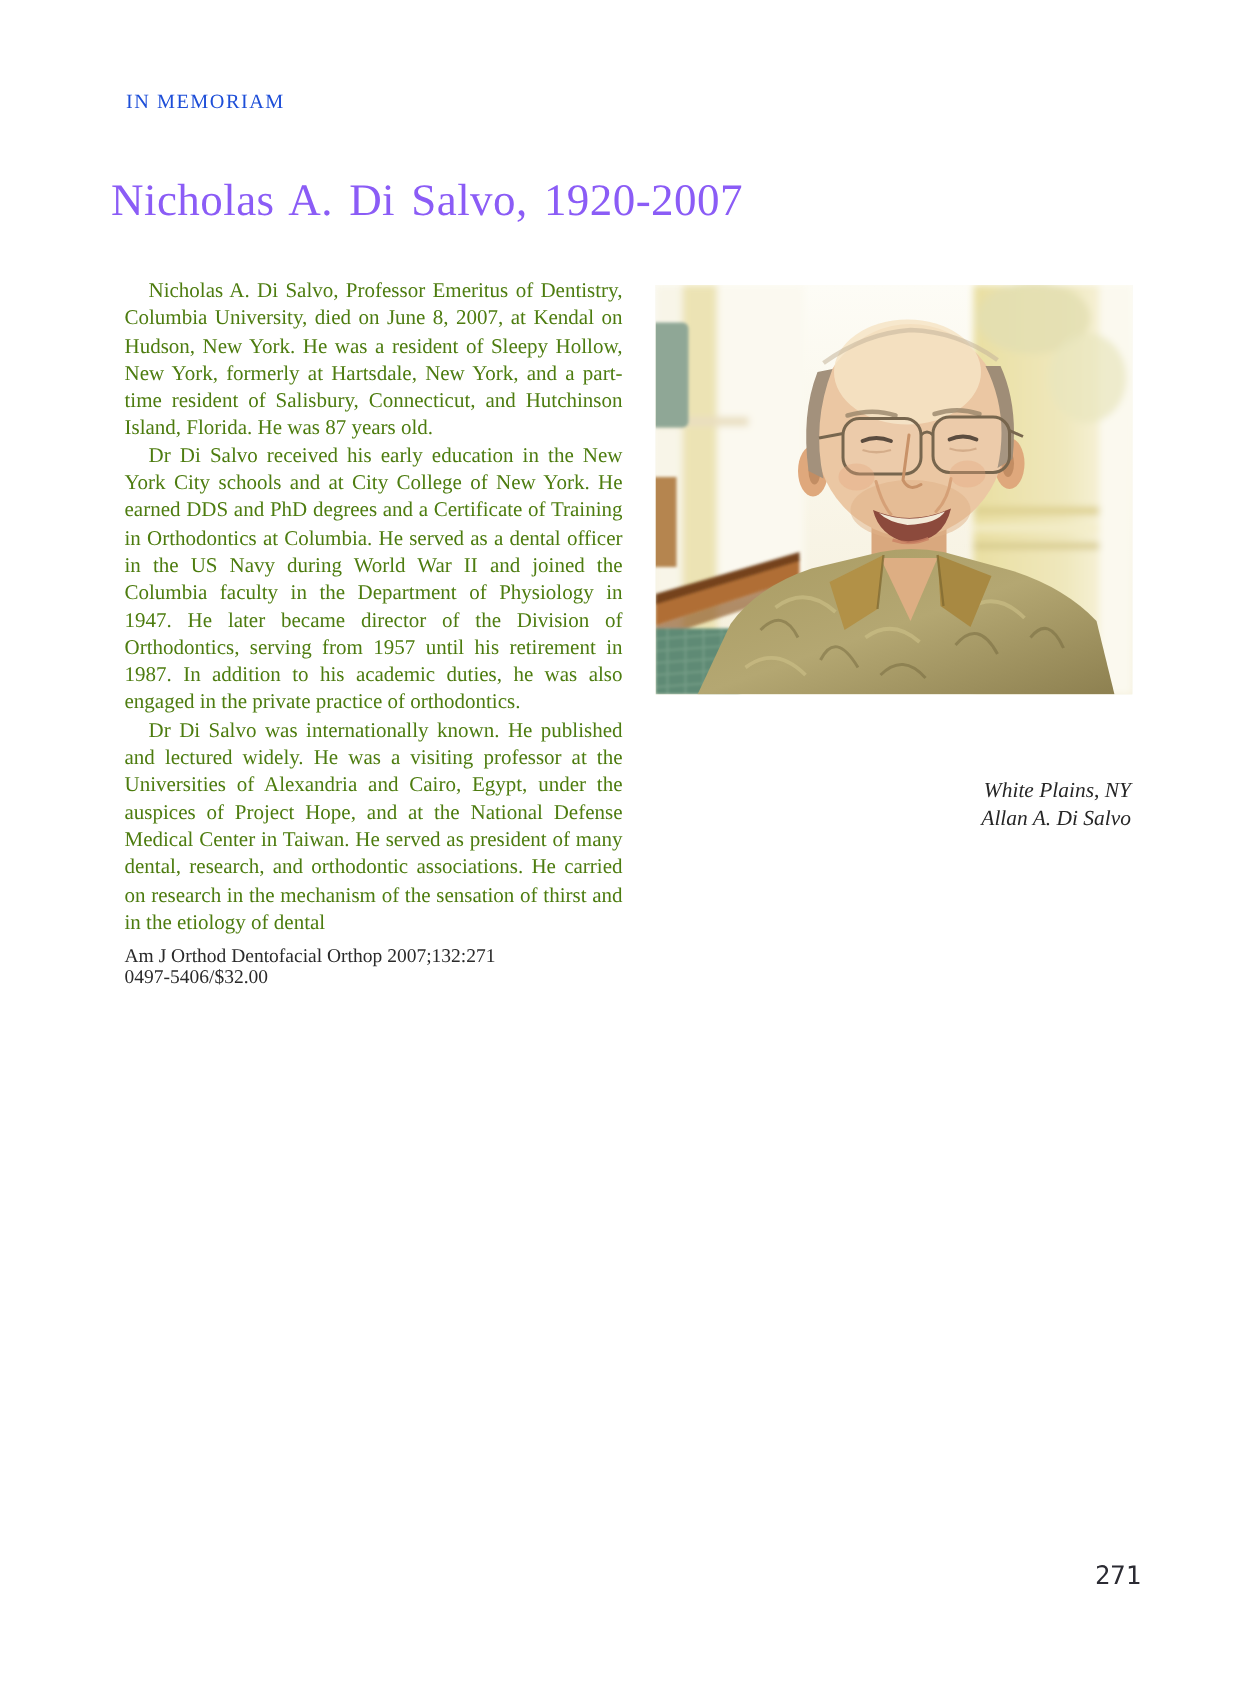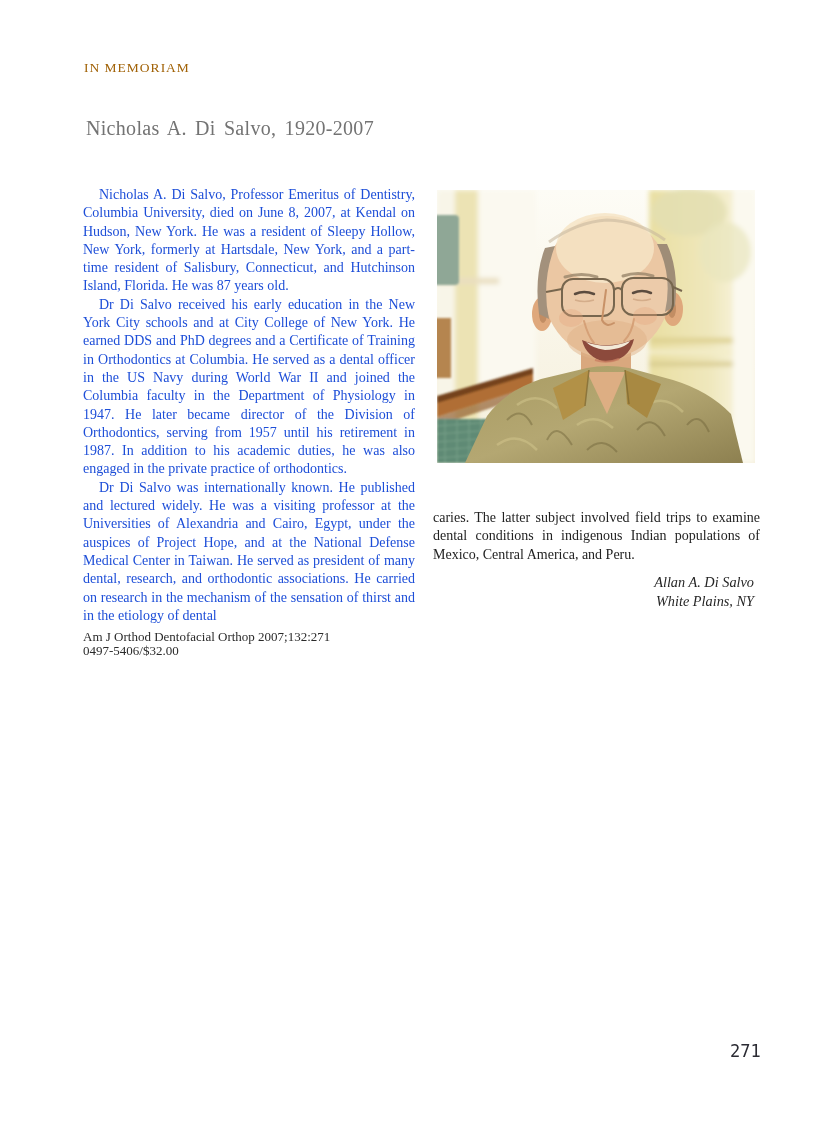--- a/index.html
+++ b/index.html
@@ -8,31 +8,31 @@
     background:#ffffff;
     font-family:"Liberation Serif", serif;
     color:#1f1f1f;
     position:relative;
     overflow:hidden;
   }
   .page { position:absolute; inset:0; background:#ffffff; }
 
   .memoriam-label {
     position:absolute; left:84px; top:60px;
-    font-size:13.5px; letter-spacing:1px; color:#a16207;
+    font-size:13.5px; letter-spacing:1px; color:#1d4ed8;
   }
   .title {
-    position:absolute; left:86px; top:117px;
-    font-size:20px; font-weight:400; word-spacing:3px; letter-spacing:0.3px;
-    color:#737373; white-space:nowrap;
+    position:absolute; left:74px; top:117px;
+    font-size:30px; font-weight:400; word-spacing:3px; letter-spacing:0.3px;
+    color:#8b5cf6; white-space:nowrap;
   }
 
   .col-left {
     position:absolute; left:83px; top:186px; width:332px;
-    font-size:14px; line-height:18.3px; text-align:justify; color:#1d4ed8;
+    font-size:14px; line-height:18.3px; text-align:justify; color:#4d7c0f;
   }
   .col-right {
     position:absolute; left:433px; top:509px; width:327px;
     font-size:14px; line-height:18.3px; text-align:justify; color:#222;
   }
   p.body { margin:0; }
   p.indent { text-indent:16px; }
 
   .signature {
     margin-top:9px; padding-right:6px;
@@ -212,22 +212,21 @@
           <path d="M158,170 Q170,174 182,169" stroke="#c97f63" stroke-width="2" fill="none" opacity="0.8"></path>
         </g>
 
         <ellipse cx="134" cy="128" rx="12" ry="9" fill="#e4a77f" opacity="0.35"></ellipse>
         <ellipse cx="208" cy="126" rx="12" ry="9" fill="#e4a77f" opacity="0.35"></ellipse>
       </g>
     </svg>
   </div>
 
   <div class="col-right">
-    <p class="body">caries. The latter subject involved field trips to examine dental conditions in indigenous Indian populations of Mexico, Central America, and Peru.</p>
     <div class="signature">
+      <div>White Plains, NY</div>
       <div>Allan A. Di Salvo</div>
-      <div>White Plains, NY</div>
     </div>
   </div>
 
   <div class="folio">271</div>
 
 </div>
 
 </body></html>

